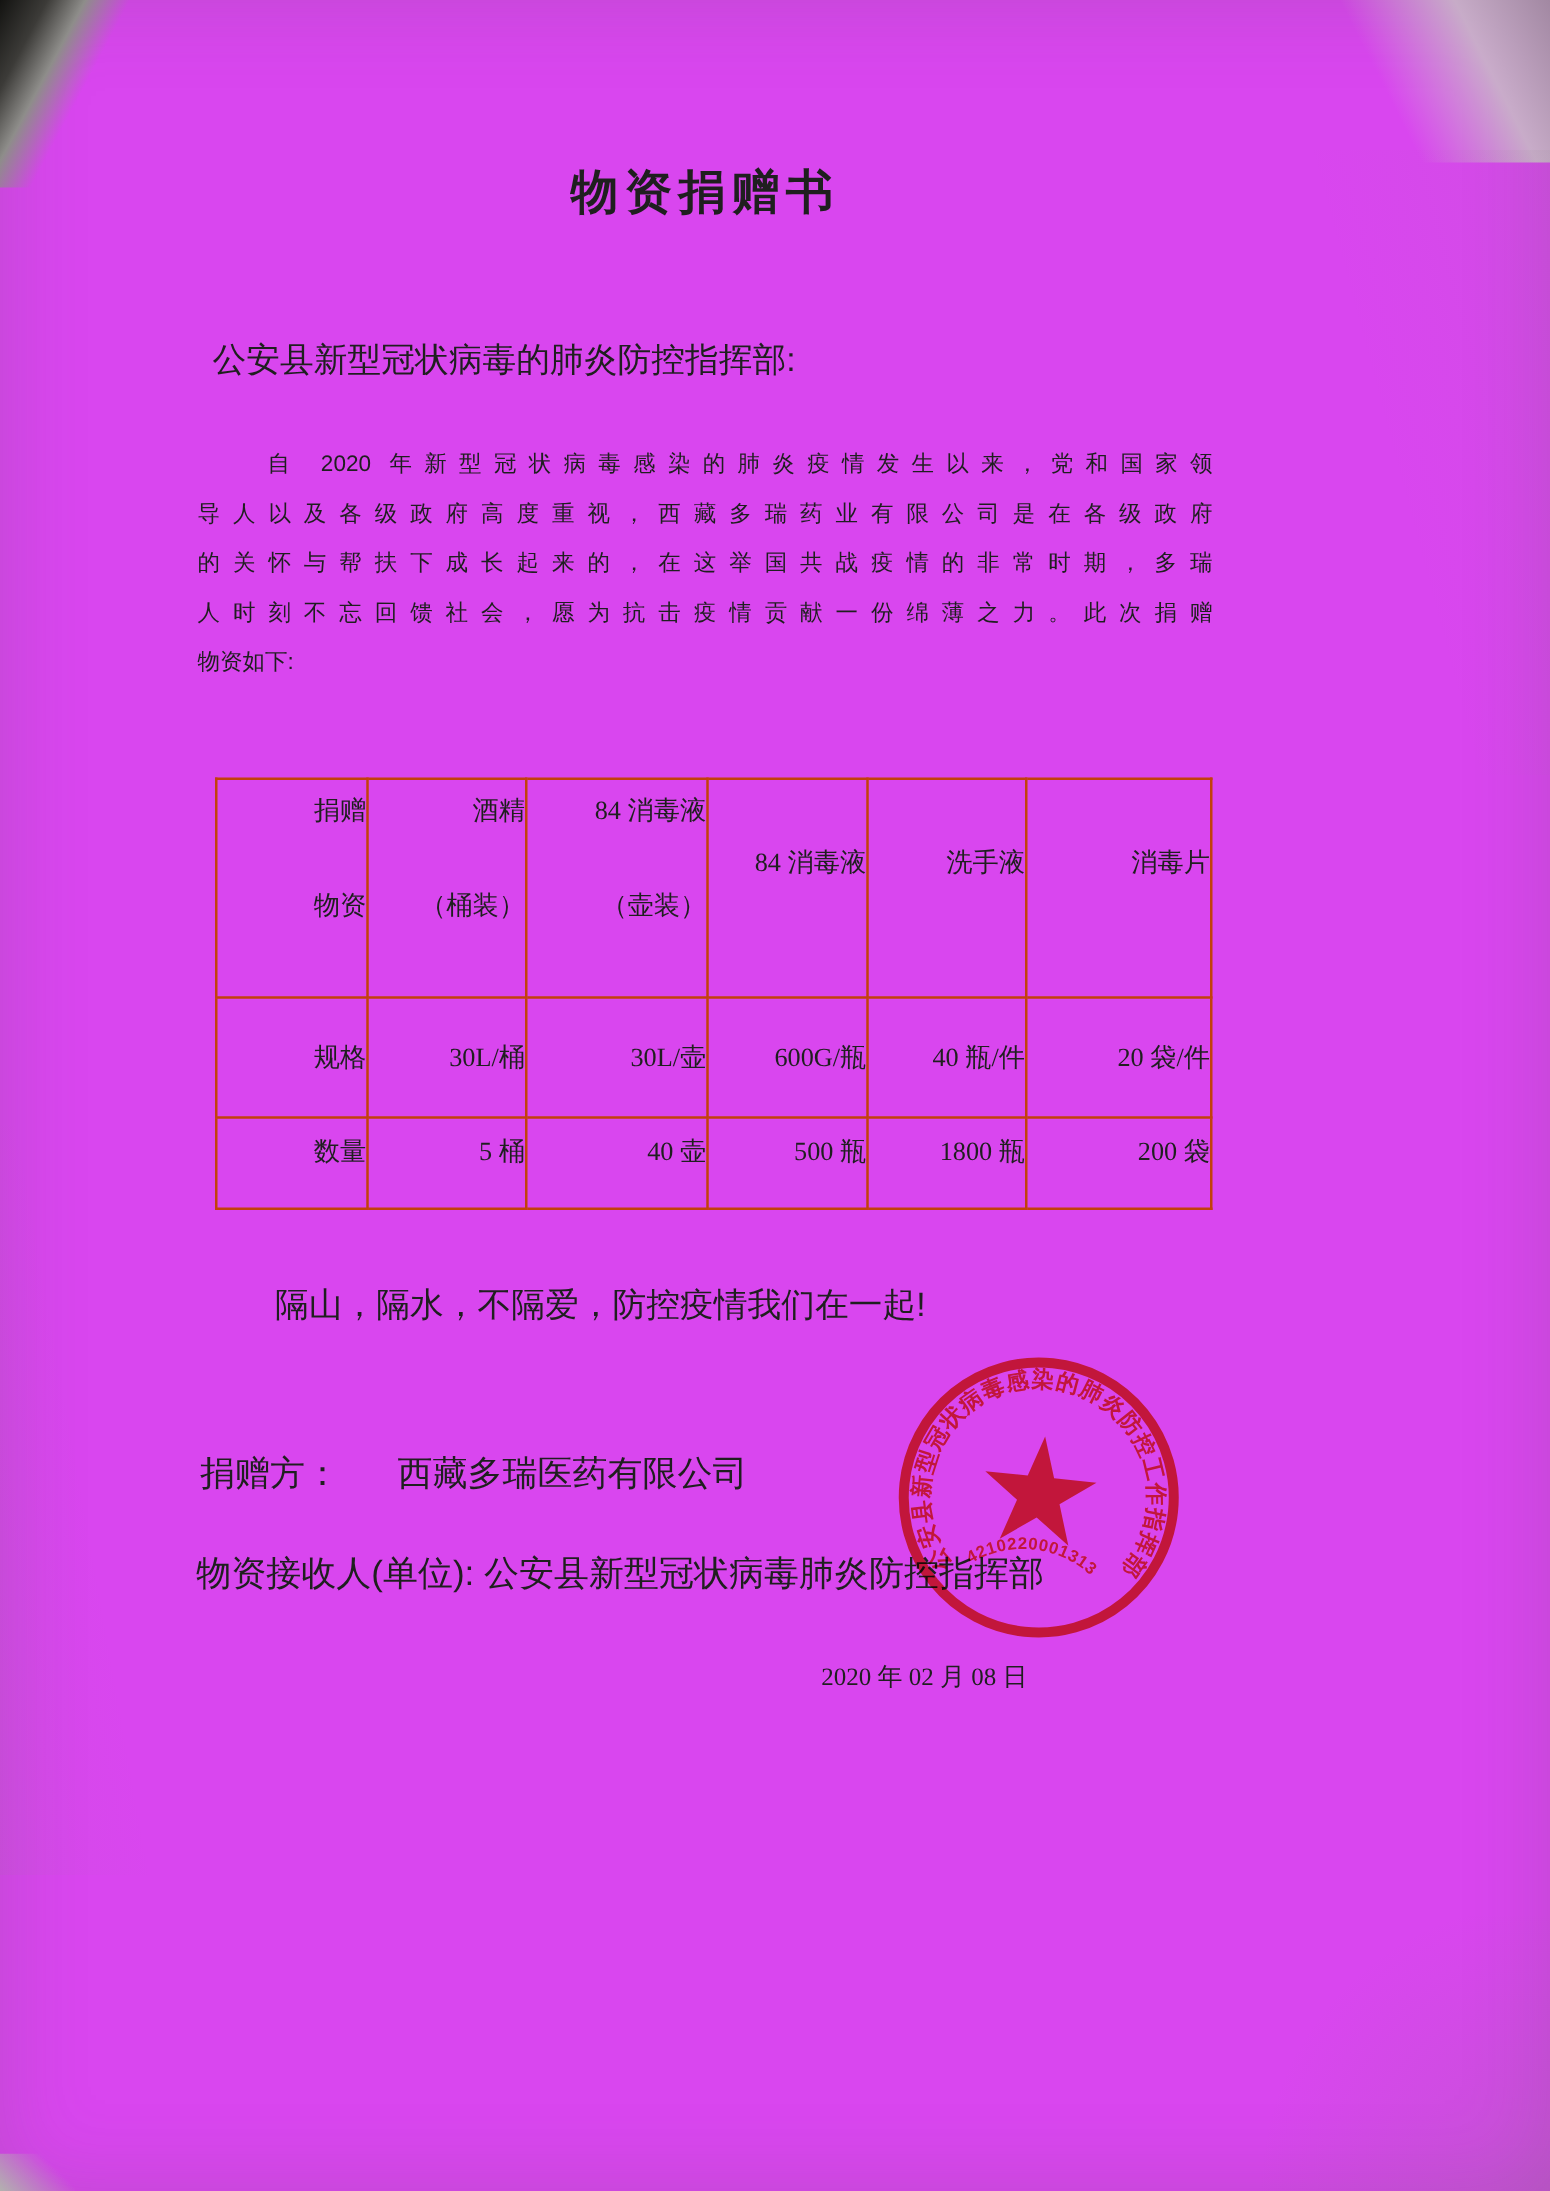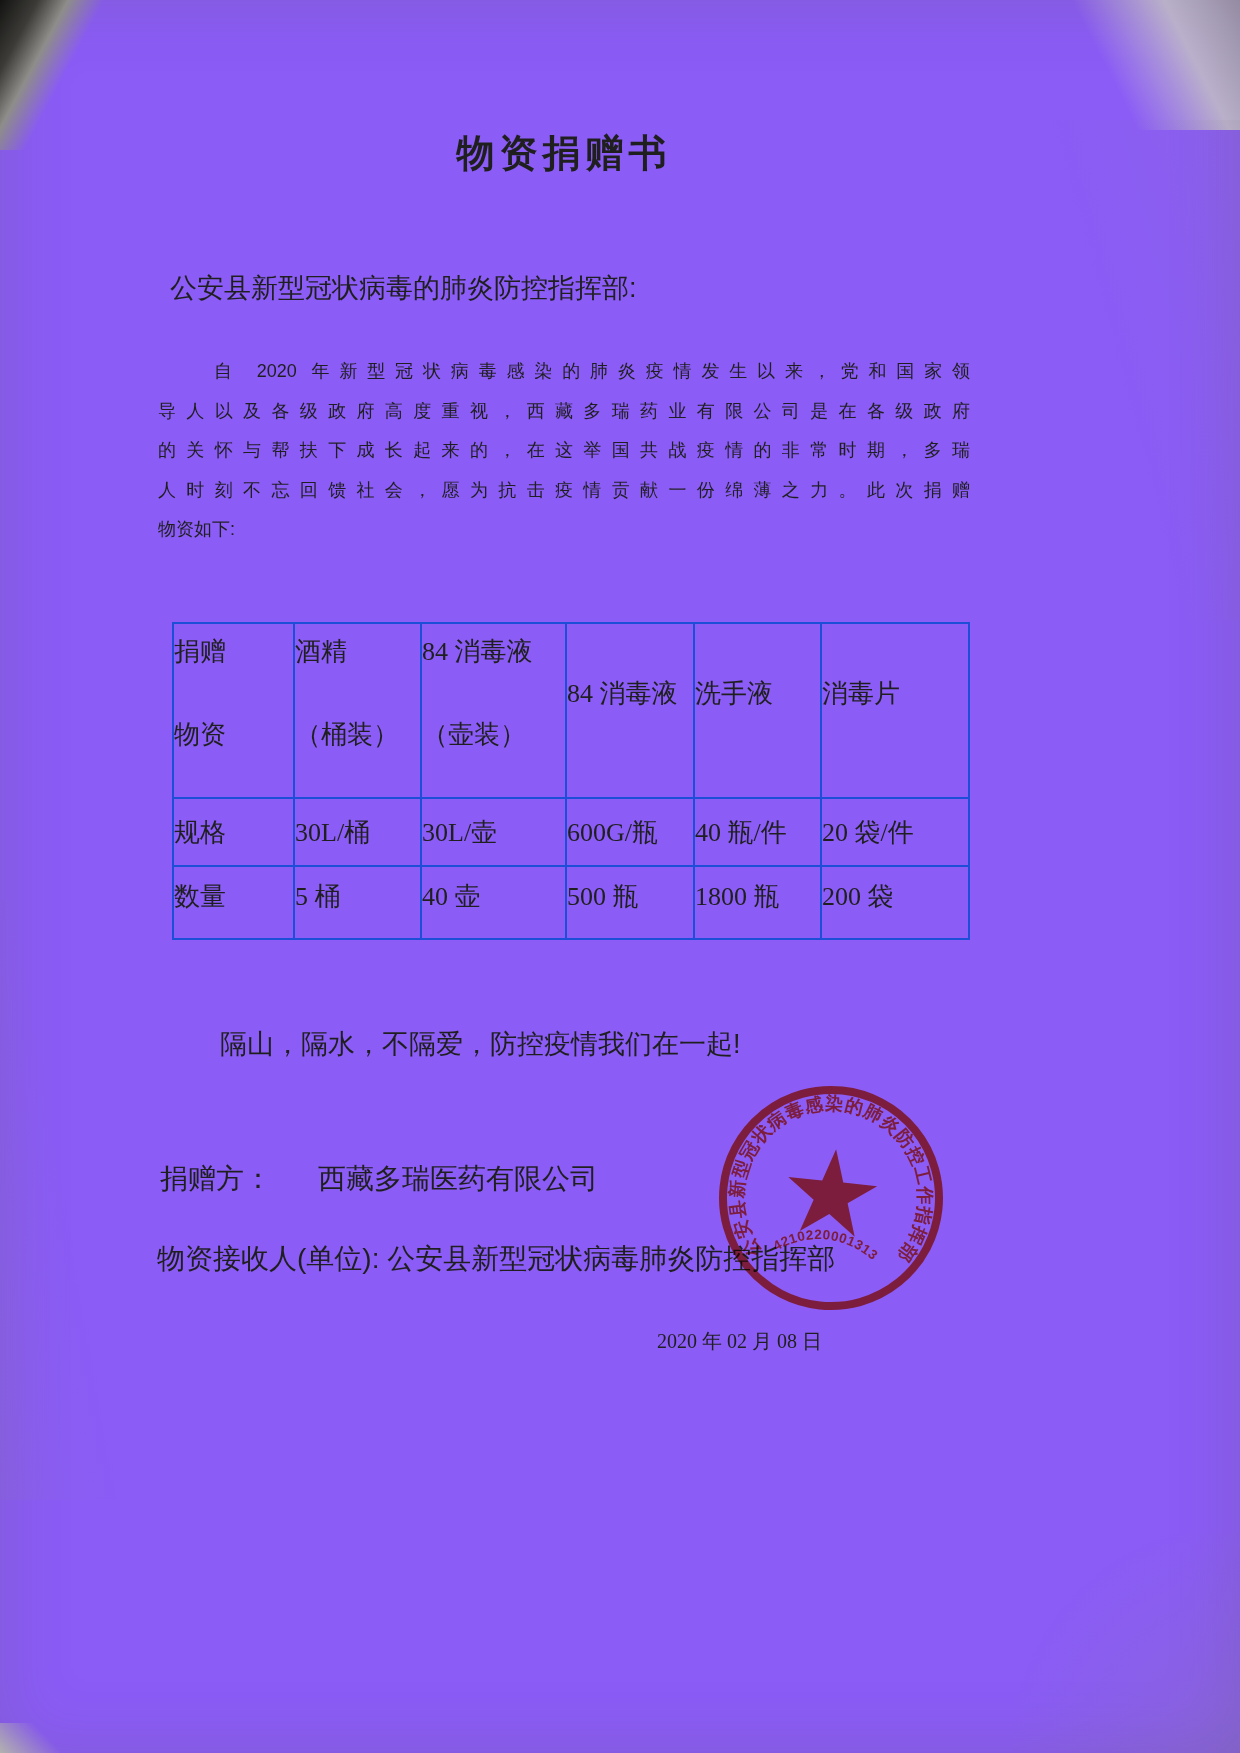--- a/index.html
+++ b/index.html
@@ -1,19 +1,19 @@
 <!DOCTYPE html>
 <html><head>
 <meta charset="utf-8">
 <style>
   html,body{margin:0;padding:0;background:#d8d7d5;}
   .page{
     position:relative;
     width:1240px;height:1753px;
-    background:#8b5cf6;
+    background:#d946ef;
     overflow:hidden;
     font-family:"Liberation Sans", sans-serif;
     color:#1f1f1f;
     box-shadow:inset 0 0 70px rgba(90,88,84,0.22);
   }
   
   .shade{position:absolute;pointer-events:none;}
   .corner-tl{top:0;left:0;width:110px;height:150px;
     background:linear-gradient(118deg,#131311 0%,#3c3b38 20%,#8e8d8a 36%,rgba(200,199,196,0) 55%);}
   .corner-tr{top:0;right:0;width:240px;height:130px;opacity:.8;
@@ -35,28 +35,28 @@
   .para{position:absolute;top:352px;left:158px;width:812px;font-size:18px;line-height:39.5px;}
   .para-line{text-align:justify;text-align-last:justify;text-justify:inter-character;white-space:nowrap;}
   .para-line.first{padding-left:56px;}
   .para-line.last{text-align-last:left;}
 
   table.donation{
     position:absolute;top:622px;left:172px;width:796px;
     border-collapse:collapse;table-layout:fixed;
   }
   table.donation td{
-    border:2px solid #1d4ed8;text-align:left;font-size:26px;
+    border:2px solid #c2410c;text-align:right;font-size:21px;
     vertical-align:top;padding:0;
   }
   tr.hdr{height:175px;}
   tr.hdr td{padding-top:10px;}
   tr.hdr td .l2{display:block;margin-top:48px;}
   tr.hdr td.low{padding-top:52px;}
-  tr.spec{height:68px;}
+  tr.spec{height:96px;}
   tr.spec td{vertical-align:middle;}
   tr.qty{height:73px;}
   tr.qty td{padding-top:12px;}
   .serif{font-family:"Liberation Serif", serif;}
 
   .slogan{position:absolute;top:1026px;left:220px;font-size:27px;}
   .donor{position:absolute;top:1160px;left:160px;font-size:28px;}
   .donor .gap{display:inline-block;width:46px;}
   .receiver{position:absolute;top:1240px;left:157px;font-size:28px;}
   .date{position:absolute;top:1328px;left:657px;font-size:20px;font-family:"Liberation Serif", serif;}

